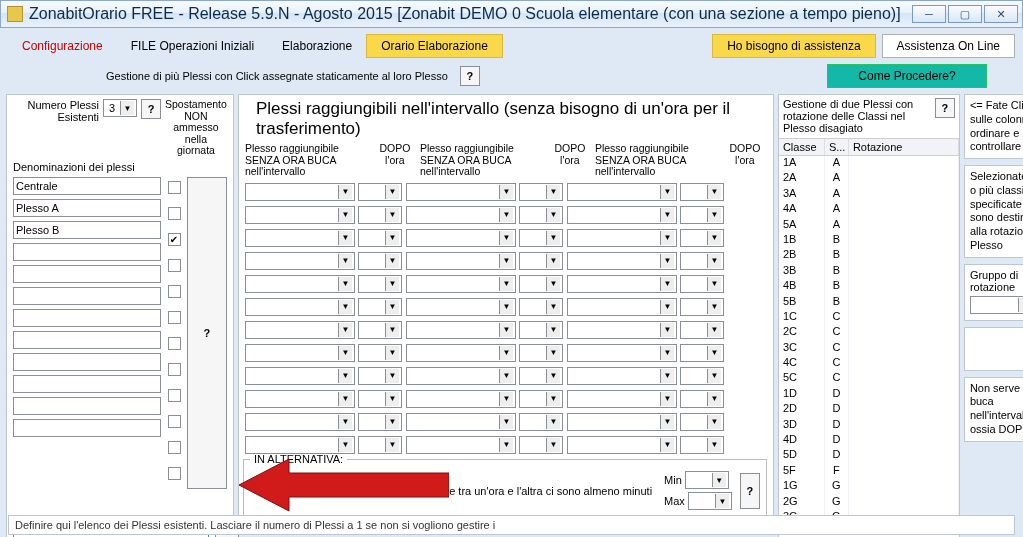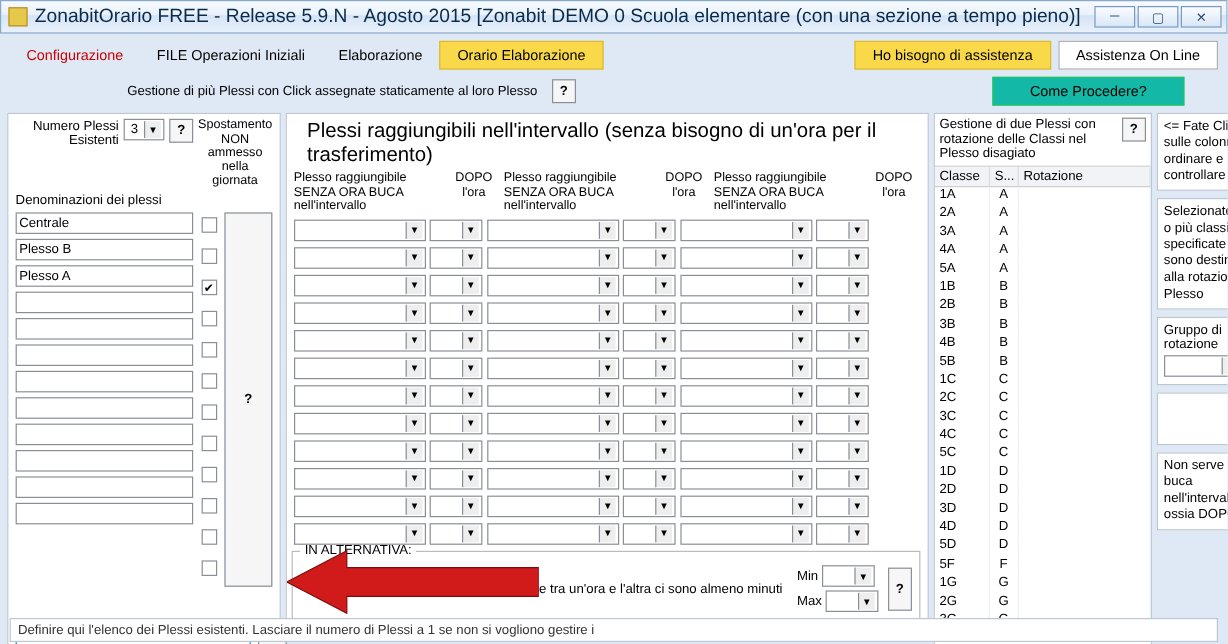--- a/index.html
+++ b/index.html
@@ -149,24 +149,24 @@
       </div>
 
       <div style="font-size:11px; margin:2px 0 4px 0;">Denominazioni dei plessi</div>
 
       <div class="left-sub">
         <div class="col1" id="denom-col">
             <div class="denomrow">
               <input class="textin" value="Centrale" style="">
             </div>
             <div class="denomrow">
+              <input class="textin" value="Plesso A" style="">
+            </div>
+            <div class="denomrow">
               <input class="textin" value="Plesso B" style="">
-            </div>
-            <div class="denomrow">
-              <input class="textin" value="Plesso A" style="">
             </div>
             <div class="denomrow">
               <input class="textin" style="">
             </div>
             <div class="denomrow">
               <input class="textin" style="">
             </div>
             <div class="denomrow">
               <input class="textin" style="">
             </div>

